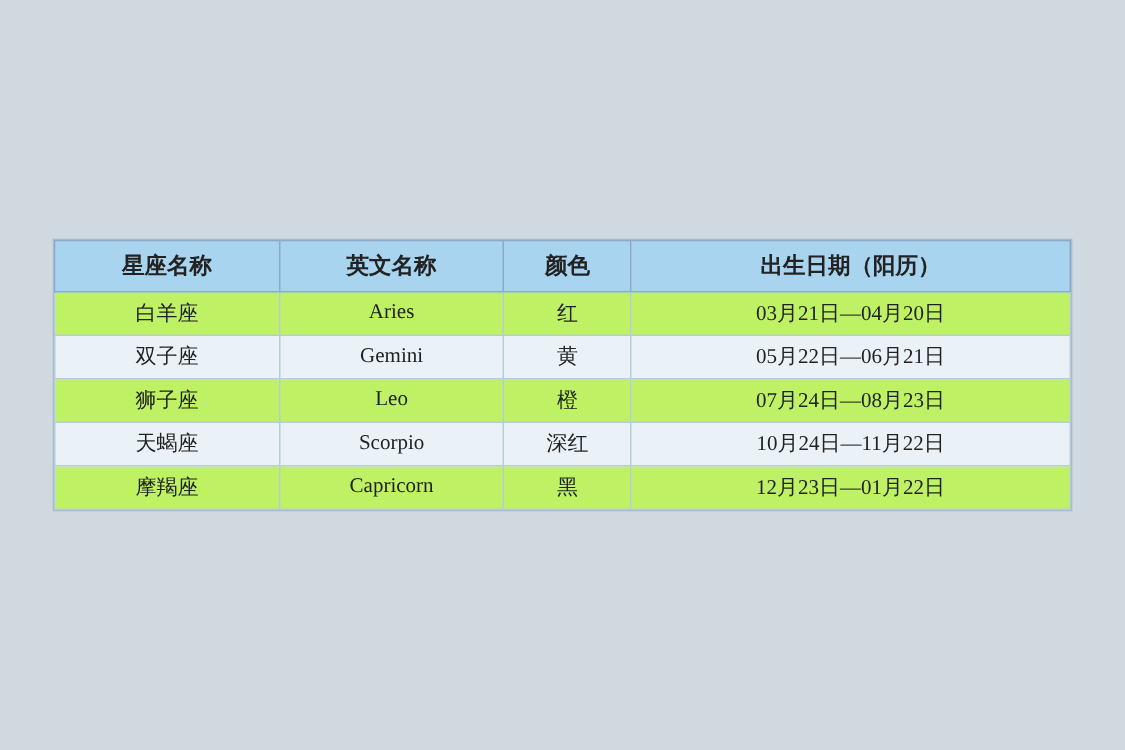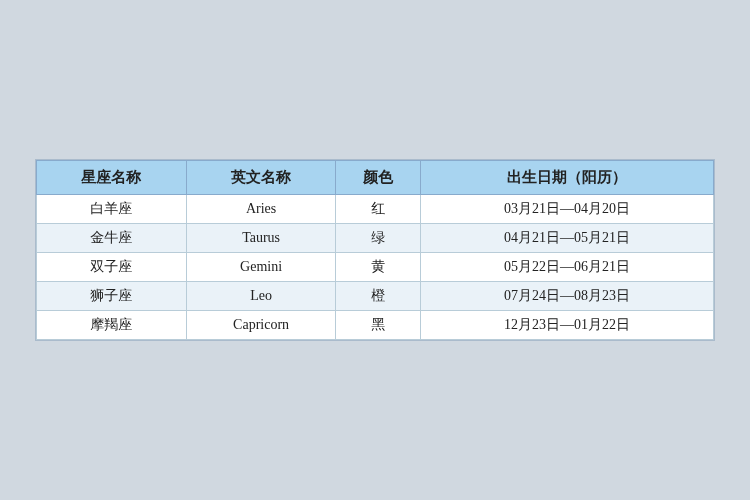--- a/index.html
+++ b/index.html
@@ -25,21 +25,21 @@
     th {
       background: #a8d4f0;
       color: #222;
       font-size: 15px;
       font-weight: bold;
       padding: 7px 4px;
       border: 1px solid #88aacc;
       text-align: center;
     }
     td {
-      background: #ffffff;
+      background: #bef264;
       color: #222;
       font-size: 14px;
       padding: 5px 4px;
       border: 1px solid #b8ccd8;
       text-align: center;
     }
     tr:nth-child(even) td {
       background: #eaf2f8;
     }
   </style>
@@ -57,38 +57,38 @@
       </tr>
     </thead>
     <tbody id="table-body">
     <tr>
           <td>白羊座</td>
           <td>Aries</td>
           <td>红</td>
           <td>03月21日—04月20日</td>
         </tr>
         <tr>
-          <td>金牛座</td>
-          <td>Taurus</td>
-          <td>绿</td>
-          <td>04月21日—05月21日</td>
-        </tr>
-        <tr>
           <td>双子座</td>
           <td>Gemini</td>
           <td>黄</td>
           <td>05月22日—06月21日</td>
         </tr>
         <tr>
           <td>狮子座</td>
           <td>Leo</td>
           <td>橙</td>
           <td>07月24日—08月23日</td>
         </tr>
         <tr>
+          <td>天蝎座</td>
+          <td>Scorpio</td>
+          <td>深红</td>
+          <td>10月24日—11月22日</td>
+        </tr>
+        <tr>
           <td>摩羯座</td>
           <td>Capricorn</td>
           <td>黑</td>
           <td>12月23日—01月22日</td>
         </tr>
       </tbody>
   </table>
 </div>
 
 </body></html>

